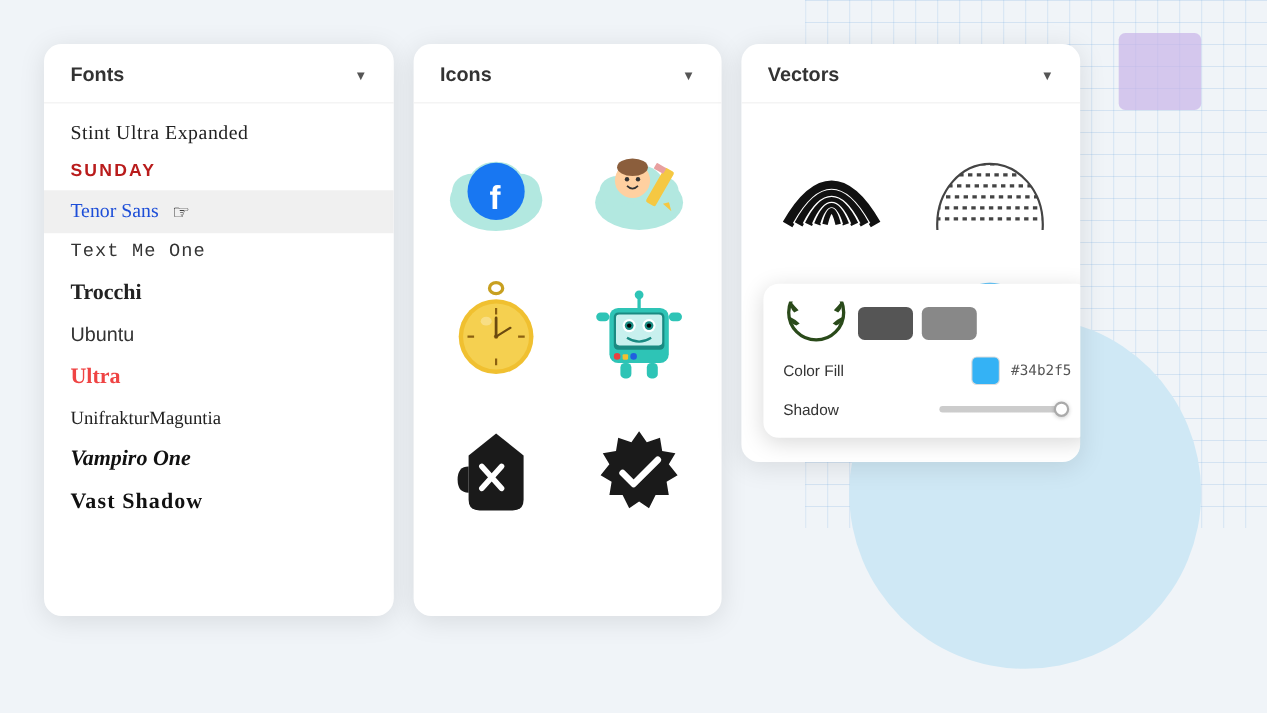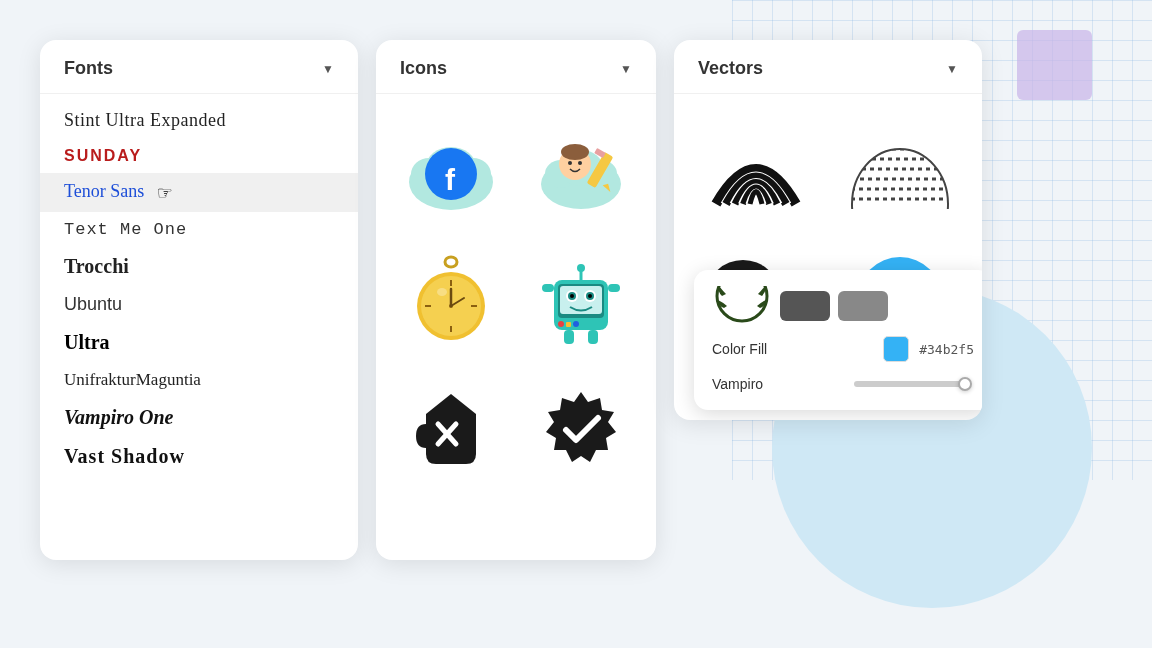--- a/index.html
+++ b/index.html
@@ -105,21 +105,21 @@
     .font-item.selected {
       background: #f0f0f0;
     }
 
     .font-stint { font-family: Georgia, serif; font-size: 18px; letter-spacing: 0.5px; color: #222; }
     .font-sunday { font-family: Impact, 'Arial Black', sans-serif; font-size: 16px; letter-spacing: 2px; color: #b91c1c; font-weight: 900; text-transform: uppercase; }
     .font-tenor { font-family: Georgia, 'Times New Roman', serif; font-size: 18px; color: #1d4ed8; }
     .font-textmeone { font-family: 'Courier New', monospace; font-size: 17px; color: #333; letter-spacing: 1px; }
     .font-trocchi { font-family: Georgia, serif; font-size: 20px; font-weight: bold; color: #222; margin-top: 17px; }
     .font-ubuntu { font-family: Arial, sans-serif; font-size: 18px; color: #333; }
-    .font-ultra { font-family: Georgia, serif; font-size: 20px; font-weight: 900; color: #000000; }
+    .font-ultra { font-family: Georgia, serif; font-size: 20px; font-weight: 900; color: #ef4444; }
     .font-unifraktur { font-family: 'Times New Roman', serif; font-size: 18px; color: #222; font-style: normal; }
     .font-vampiro { font-family: Georgia, serif; font-size: 20px; font-style: italic; font-weight: bold; color: #111; }
     .font-vastshadow { font-family: Georgia, serif; font-size: 20px; font-weight: 900; color: #111; letter-spacing: 1px; }
 
     
     .cursor-icon {
       display: inline-block;
       margin-left: 8px;
       font-size: 18px;
       vertical-align: middle;
@@ -168,21 +168,21 @@
       display: flex;
       align-items: center;
       justify-content: center;
       height: 130px;
       padding: 10px;
     }
 
     
     .color-popup {
       position: absolute;
-      bottom: 10px;
+      bottom: 22px;
       right: -10px;
       left: 20px;
       background: #fff;
       border-radius: 14px;
       box-shadow: 0 4px 20px rgba(0,0,0,0.15);
       padding: 16px 18px 18px 18px;
       z-index: 10;
     }
 
     .color-fill-row {
@@ -503,21 +503,21 @@
         <div style="width:50px; height:30px; background:#888; border-radius:6px;margin-top:5px;"></div>
       </div>
 
       <div class="color-fill-row">
         <span class="color-fill-label">Color Fill</span>
         <div class="color-swatch" style="background: #34b2f5;"></div>
         <span class="color-hex">#34b2f5</span>
       </div>
 
       <div class="opacity-row">
-        <span class="opacity-label">Vampiro</span>
+        <span class="opacity-label">Shadow</span>
         <div class="opacity-slider">
           <div class="opacity-thumb"></div>
         </div>
       </div>
     </div>
 
   </div>
 
 </div>
 

